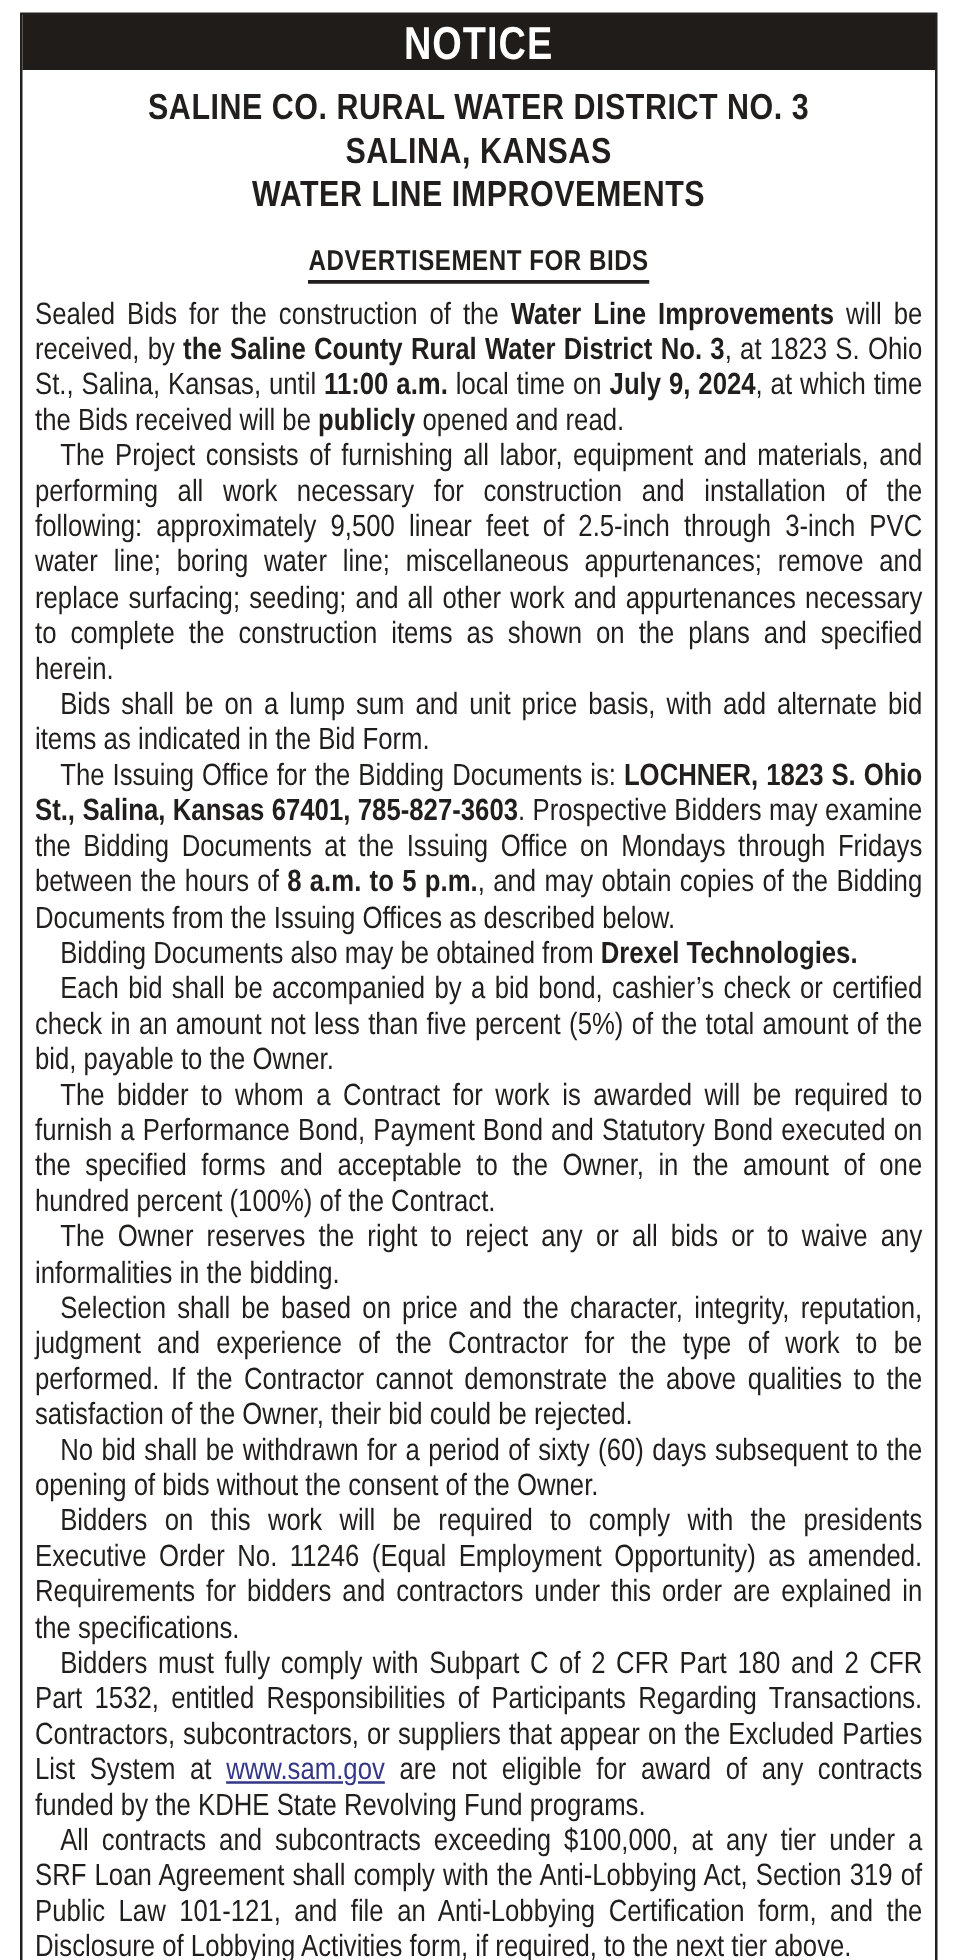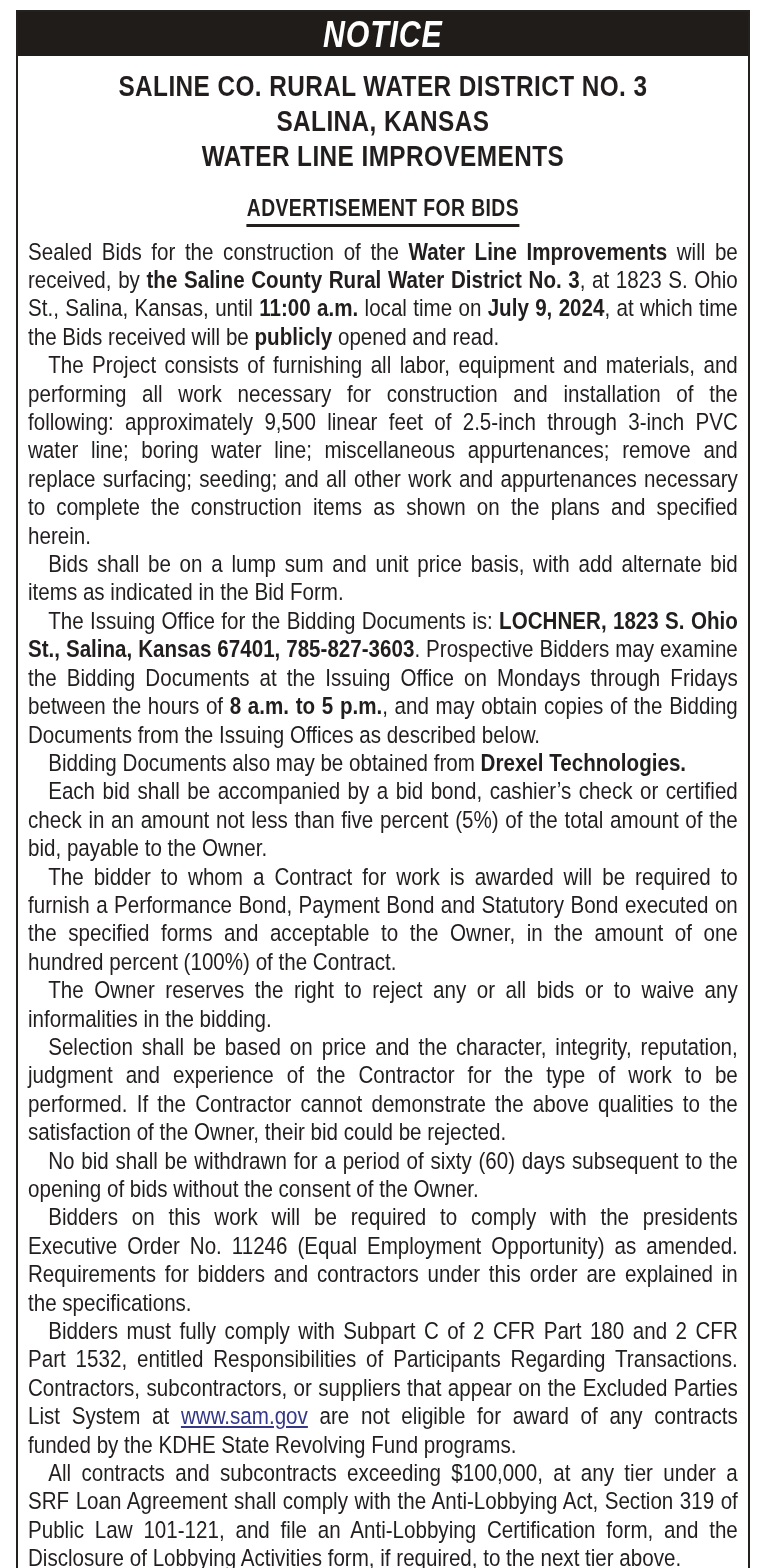--- a/index.html
+++ b/index.html
@@ -13,21 +13,21 @@
   .doc-box {
     position: absolute; left: 16px; top: 10px;
     width: 734px; box-sizing: border-box;
     border: 2px solid var(--border-color, #24201d);
     border-bottom-width: 4px;
     background: #ffffff;
   }
   .notice-bar {
     height: 44px;
     background: var(--bar-bg, #201c19);
-    display: flex; align-items: center; justify-content: center; font-style: italic;
+    display: flex; align-items: center; justify-content: center;
   }
   .notice-bar .notice-label {
     color: #ffffff; font-weight: bold; font-size: 37px;
     letter-spacing: 1px; transform: scaleX(0.82);
     transform-origin: center; white-space: nowrap; line-height: 1;
   }
   .content { padding: 0 10px 12px 10px; overflow: hidden; }
   
   .squeeze { width: 845px; transform: scaleX(0.84); transform-origin: top left; }
   .titles { margin-top: 13px; }

